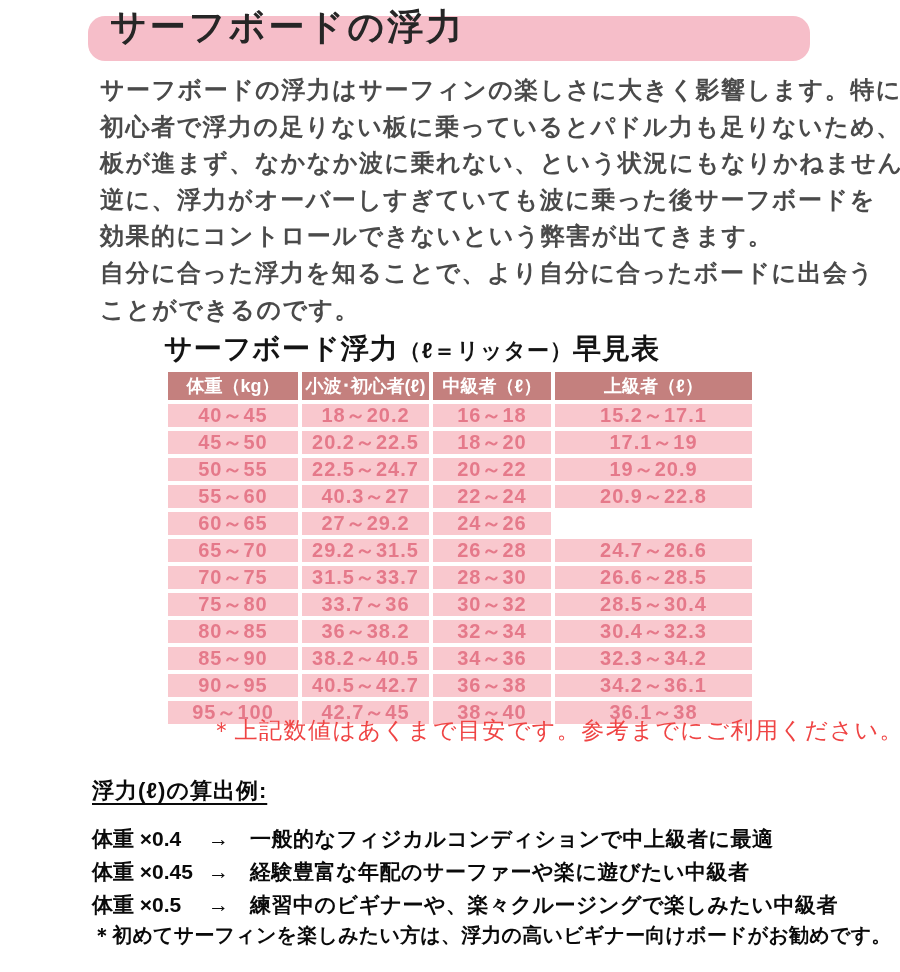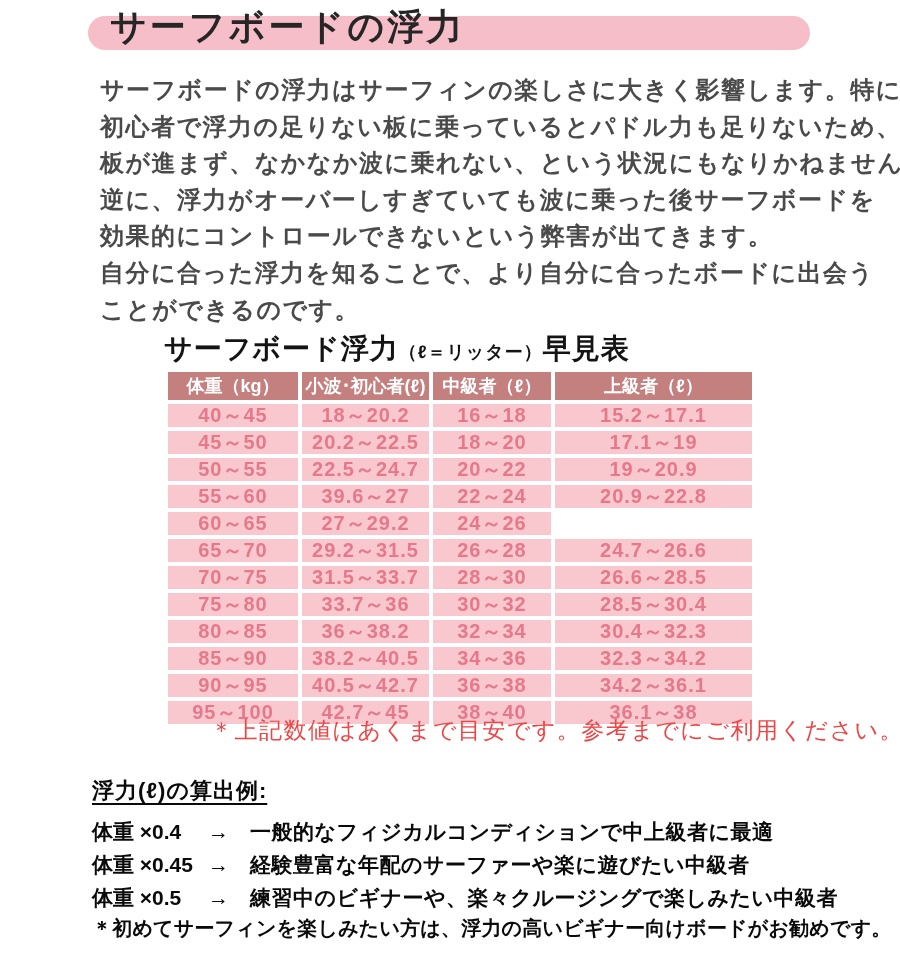--- a/index.html
+++ b/index.html
@@ -9,55 +9,55 @@
     --row-text:#e5798a;
     --body-text:#4a4a4a;
     --ink:#1a1a1a;
   }
   *{margin:0;padding:0;box-sizing:border-box;}
   html,body{background:#fff;}
   body{font-family:"Liberation Sans","DejaVu Sans",sans-serif;}
   .page{position:relative;width:900px;height:972px;background:#ffffff;overflow:hidden;}
 
   
-  .title-bar{position:absolute;left:88px;top:16px;width:722px;height:34px;
+  .title-bar{position:absolute;left:88px;top:16px;width:722px;height:45px;
     background:var(--title-bg);border-radius:17px;}
   .page-title{position:absolute;left:22px;top:-11px;font-size:36px;line-height:44px;
     font-weight:700;color:#262626;letter-spacing:3px;white-space:nowrap;}
 
   
   .intro{position:absolute;left:100px;top:72px;width:720px;}
   .intro-line{font-size:24px;line-height:36.6px;color:var(--body-text);
     letter-spacing:1.5px;white-space:nowrap;font-weight:bold;}
 
   
   .table-title{position:absolute;left:164px;top:330px;font-size:28px;font-weight:700;
     color:#141414;letter-spacing:1px;white-space:nowrap;}
-  .table-title .small{font-size:18px;font-weight:700;}
+  .table-title .small{font-size:22px;font-weight:700;}
 
   
   .buoyancy-table{position:absolute;left:168px;top:372px;width:584px;}
   .trow{display:grid;grid-template-columns:130px 127px 118px 197px;column-gap:4px;
     margin-bottom:4px;}
   .thead .th{height:28px;background:var(--header-bg);color:#ffffff;font-weight:700;
     font-size:18px;display:flex;align-items:center;justify-content:center;
     white-space:nowrap;overflow:hidden;}
   .td{height:23px;background:var(--row-bg);color:var(--row-text);font-size:20px;
     font-weight:600;letter-spacing:1px;display:flex;align-items:center;
     justify-content:center;white-space:nowrap;}
 
   
   .footnote{position:absolute;left:210px;top:715px;font-size:23px;color:#ef4444;
     letter-spacing:1.5px;white-space:nowrap;}
 
   
   .calc{position:absolute;left:92px;top:776px;width:760px;color:#0a0a0a;}
   .calc-heading{display:inline-block;font-size:22px;font-weight:700;
     text-decoration:underline;text-underline-offset:5px;letter-spacing:1px;
-    margin-bottom:9px;}
+    margin-bottom:16px;}
   .calc-line{display:flex;align-items:baseline;font-size:21px;font-weight:600;
     line-height:33px;white-space:nowrap;}
   .calc-formula{width:116px;flex:0 0 auto;}
   .calc-arrow{width:42px;flex:0 0 auto;}
   .calc-desc{letter-spacing:0.5px;}
   .calc-note{margin-top:1px;font-size:20px;font-weight:600;letter-spacing:0.2px;
     white-space:nowrap;}
 </style>
 </head>
 <body>
@@ -101,21 +101,21 @@
           <div class="td">17.1～19</div>
         </div>
         <div class="trow">
           <div class="td">50～55</div>
           <div class="td">22.5～24.7</div>
           <div class="td">20～22</div>
           <div class="td">19～20.9</div>
         </div>
         <div class="trow">
           <div class="td">55～60</div>
-          <div class="td">39.6～27</div>
+          <div class="td">40.3～27</div>
           <div class="td">22～24</div>
           <div class="td">20.9～22.8</div>
         </div>
         <div class="trow">
           <div class="td">60～65</div>
           <div class="td">27～29.2</div>
           <div class="td">24～26</div>
         </div>
         <div class="trow">
           <div class="td">65～70</div>

